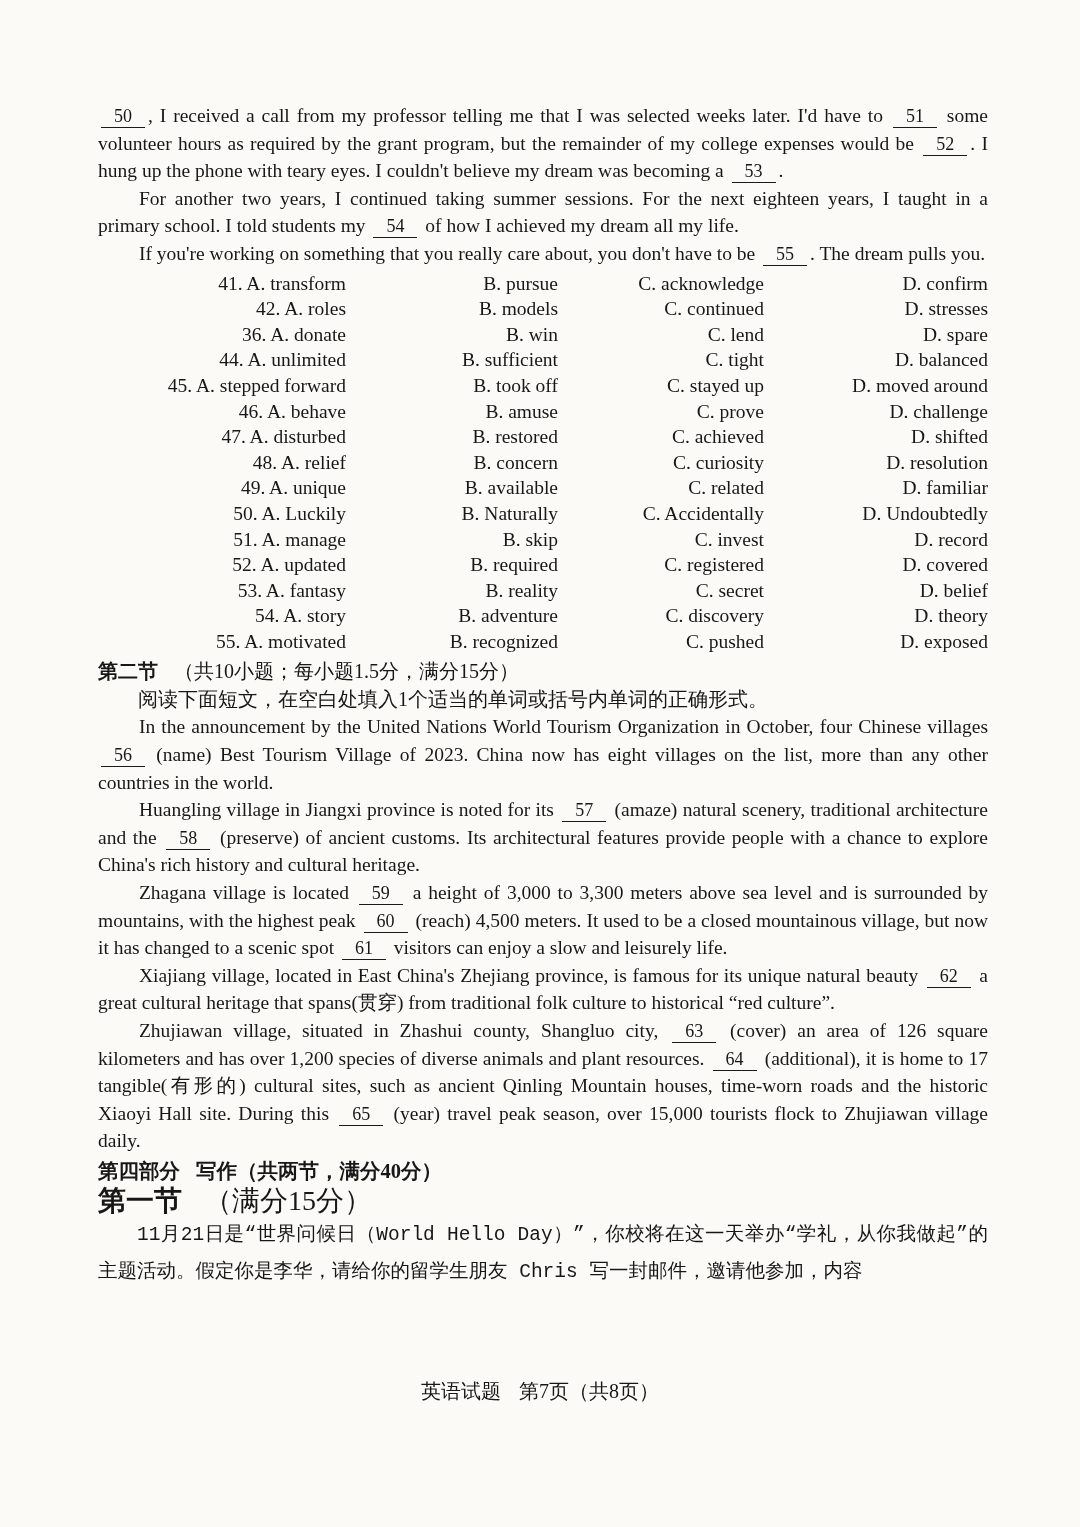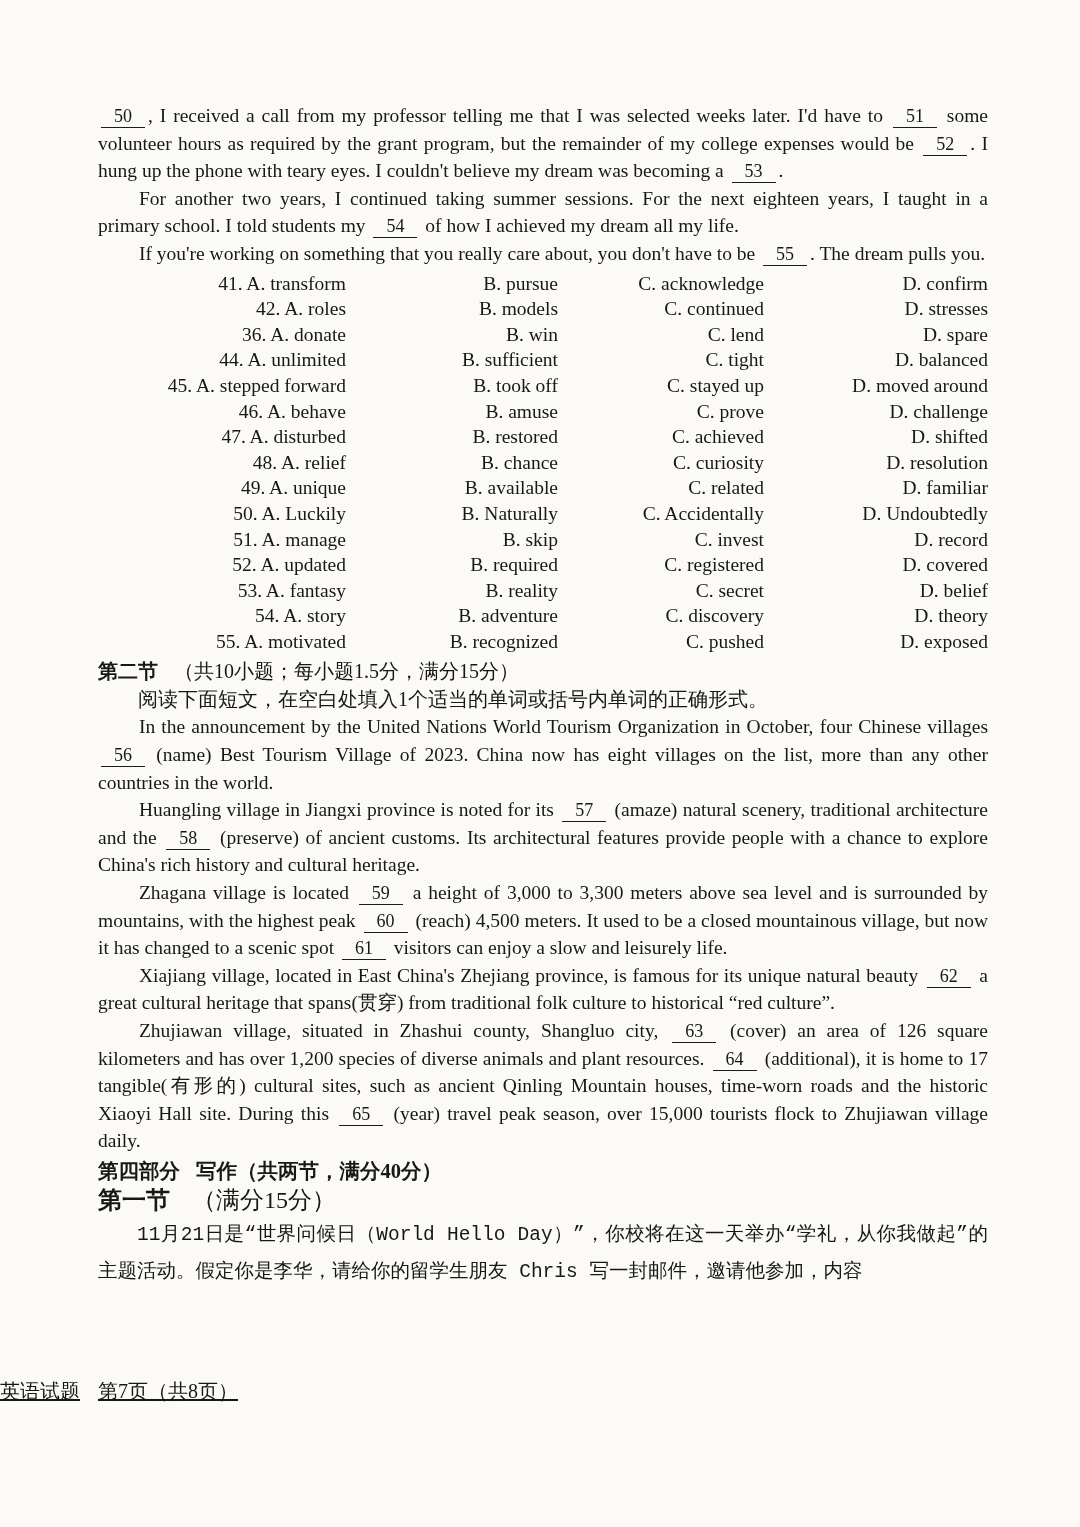--- a/index.html
+++ b/index.html
@@ -37,28 +37,28 @@
     margin: 3px 0 3px 4px;
   }
   .opt-cell { white-space: nowrap; overflow: hidden; text-align: right; }
 
   .sec-heading { margin: 2px 0 0 0; font-size: 20px; line-height: 28px; }
   .sec-heading .hlabel { font-weight: bold; margin-right: 16px; }
   .cn-instruction { margin: 0; font-size: 20px; line-height: 28px; text-indent: 2em; }
 
   .part-heading { margin: 2px 0 0 0; font-size: 20.5px; line-height: 29px; font-weight: bold; }
   .part-heading .hlabel { margin-right: 16px; }
-  .sub-heading { margin: 0; font-size: 24px; line-height: 29px; }
+  .sub-heading { margin: 0; font-size: 28px; line-height: 29px; }
   .sub-heading .hlabel { font-weight: bold; margin-right: 22px; }
 
   .cn-prompt { margin: 2px 0 0 0; font-size: 19.5px; line-height: 37px; text-indent: 2em; text-align: justify; font-family: Liberation Mono, monospace; }
 
   .footer {
     position: absolute; top: 1378px; left: 0; width: 100%;
-    font-size: 20px; line-height: 26px; text-decoration: underline;
+    text-align: center; font-size: 20px; line-height: 26px;
   }
   .footer .flabel { margin-right: 18px; }
 </style>
 </head>
 <body>
 
 <div class="content">
 
   <div>
       <p class="para"><span class="blank">50</span><span>, I received a call from my professor telling me that I was selected weeks later. I'd have to </span><span class="blank">51</span><span> some volunteer hours as required by the grant program, but the remainder of my college expenses would be </span><span class="blank">52</span><span>. I hung up the phone with teary eyes. I couldn't believe my dream was becoming a </span><span class="blank">53</span><span>.</span></p>
@@ -89,21 +89,21 @@
       <div class="opt-cell">D. moved around</div>
       <div class="opt-cell">46. A. behave</div>
       <div class="opt-cell">B. amuse</div>
       <div class="opt-cell">C. prove</div>
       <div class="opt-cell">D. challenge</div>
       <div class="opt-cell">47. A. disturbed</div>
       <div class="opt-cell">B. restored</div>
       <div class="opt-cell">C. achieved</div>
       <div class="opt-cell">D. shifted</div>
       <div class="opt-cell">48. A. relief</div>
-      <div class="opt-cell">B. chance</div>
+      <div class="opt-cell">B. concern</div>
       <div class="opt-cell">C. curiosity</div>
       <div class="opt-cell">D. resolution</div>
       <div class="opt-cell">49. A. unique</div>
       <div class="opt-cell">B. available</div>
       <div class="opt-cell">C. related</div>
       <div class="opt-cell">D. familiar</div>
       <div class="opt-cell">50. A. Luckily</div>
       <div class="opt-cell">B. Naturally</div>
       <div class="opt-cell">C. Accidentally</div>
       <div class="opt-cell">D. Undoubtedly</div>

